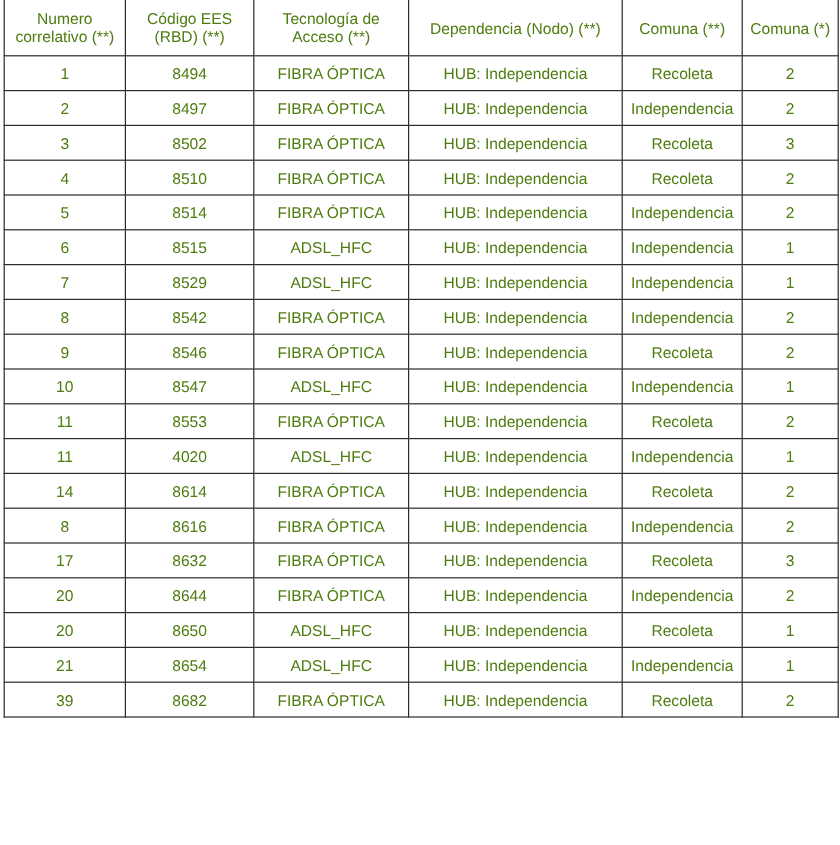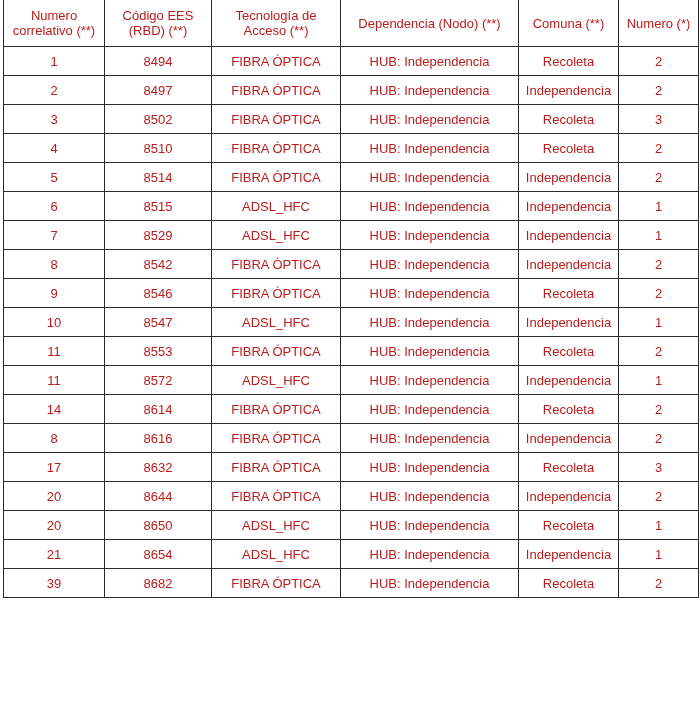--- a/index.html
+++ b/index.html
@@ -15,21 +15,21 @@
     }
     table.data-table {
       position: absolute;
       left: 3px;
       top: 0px;
       border-collapse: collapse;
       table-layout: fixed;
       width: 695px;
       font-family: "Liberation Sans", sans-serif;
       font-size: 13px;
-      color: #b91c1c;
+      color: #4d7c0f;
     }
     table.data-table th,
     table.data-table td {
       border: 1.5px solid #2a2a2a;
       text-align: center;
       vertical-align: middle;
       padding: 0 2px;
       font-weight: normal;
       line-height: 15px;
     }
@@ -59,21 +59,21 @@
       <col class="c5">
       <col class="c6">
   </colgroup>
   <thead>
     <tr>
       <th>Numero correlativo (**)</th>
       <th>Código EES (RBD) (**)</th>
       <th>Tecnología de Acceso (**)</th>
       <th>Dependencia (Nodo) (**)</th>
       <th>Comuna (**)</th>
-      <th>Numero (*)</th>
+      <th>Comuna (*)</th>
     </tr>
   </thead>
   <tbody id="table-body">
       <tr>
         <td>1</td>
         <td>8494</td>
         <td>FIBRA ÓPTICA</td>
         <td>HUB: Independencia</td>
         <td>Recoleta</td>
         <td>2</td>
@@ -153,21 +153,21 @@
       <tr>
         <td>11</td>
         <td>8553</td>
         <td>FIBRA ÓPTICA</td>
         <td>HUB: Independencia</td>
         <td>Recoleta</td>
         <td>2</td>
       </tr>
       <tr>
         <td>11</td>
-        <td>8572</td>
+        <td>4020</td>
         <td>ADSL_HFC</td>
         <td>HUB: Independencia</td>
         <td>Independencia</td>
         <td>1</td>
       </tr>
       <tr>
         <td>14</td>
         <td>8614</td>
         <td>FIBRA ÓPTICA</td>
         <td>HUB: Independencia</td>

